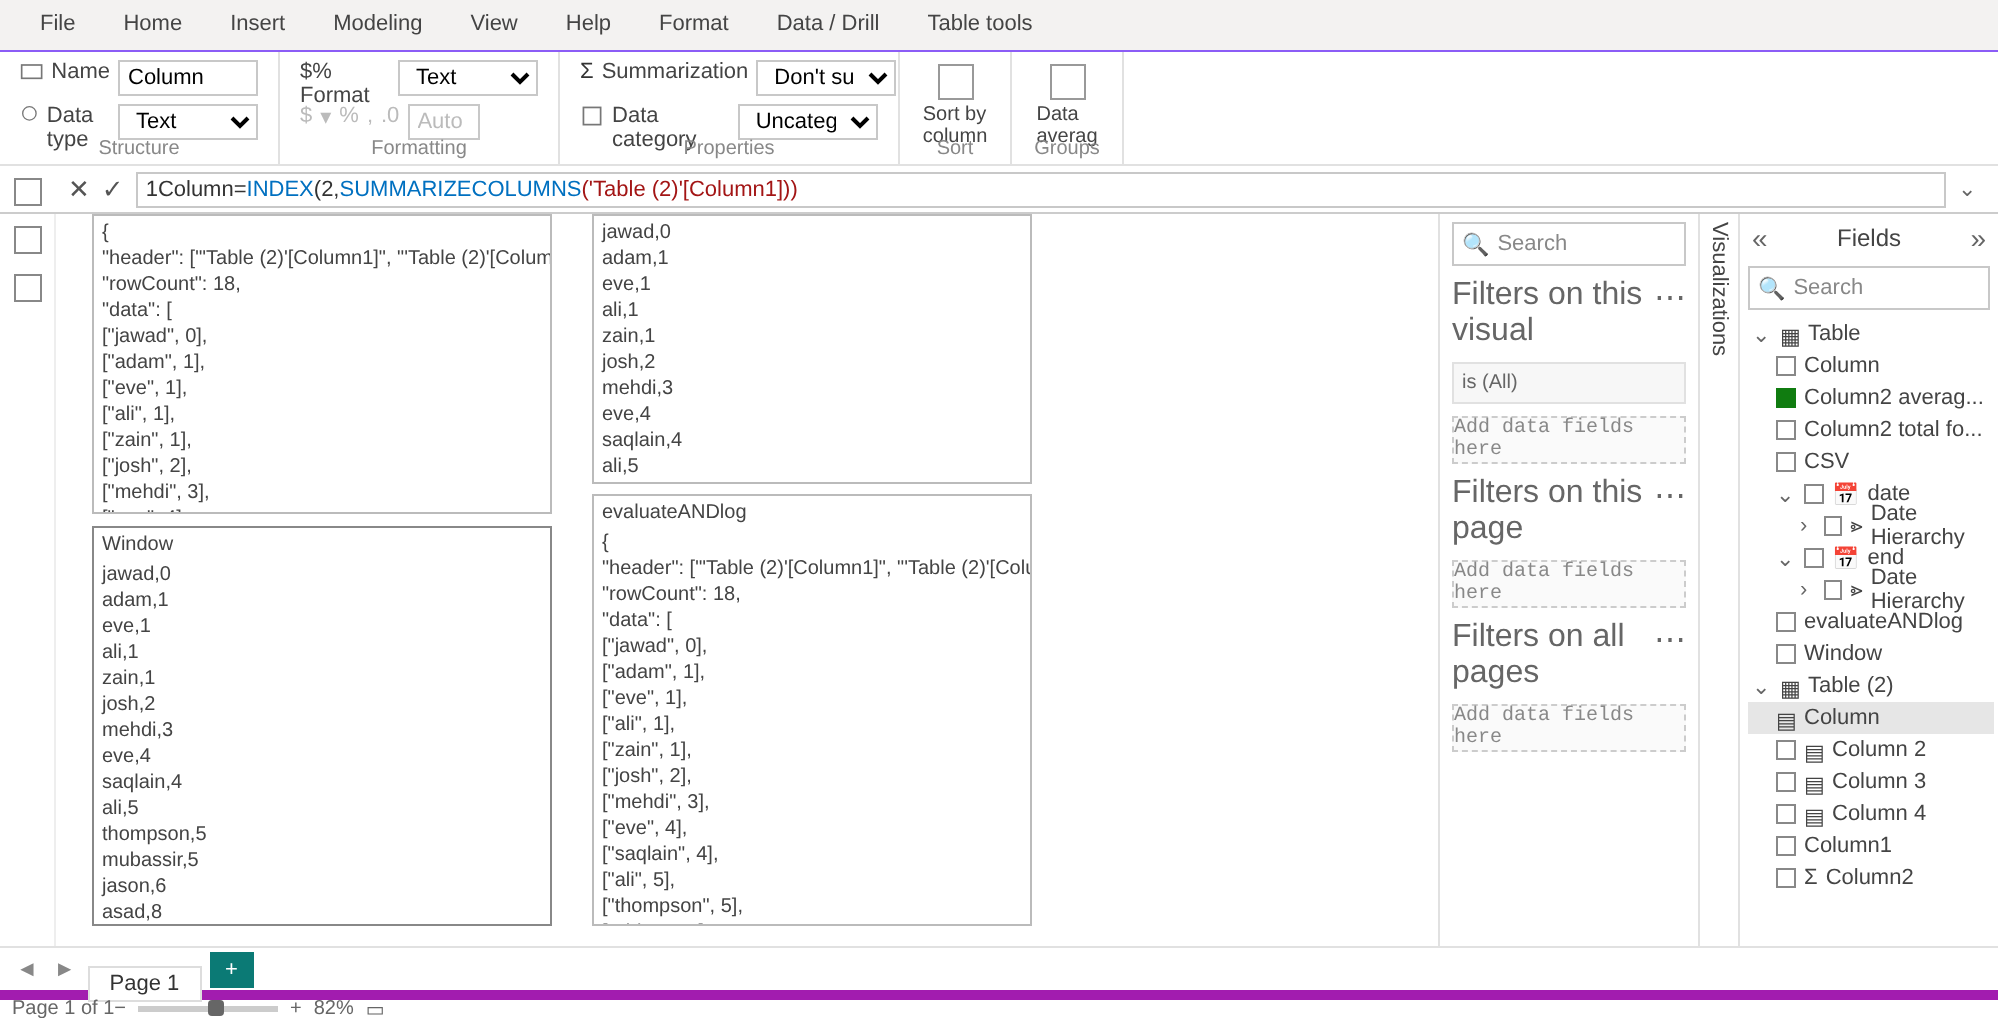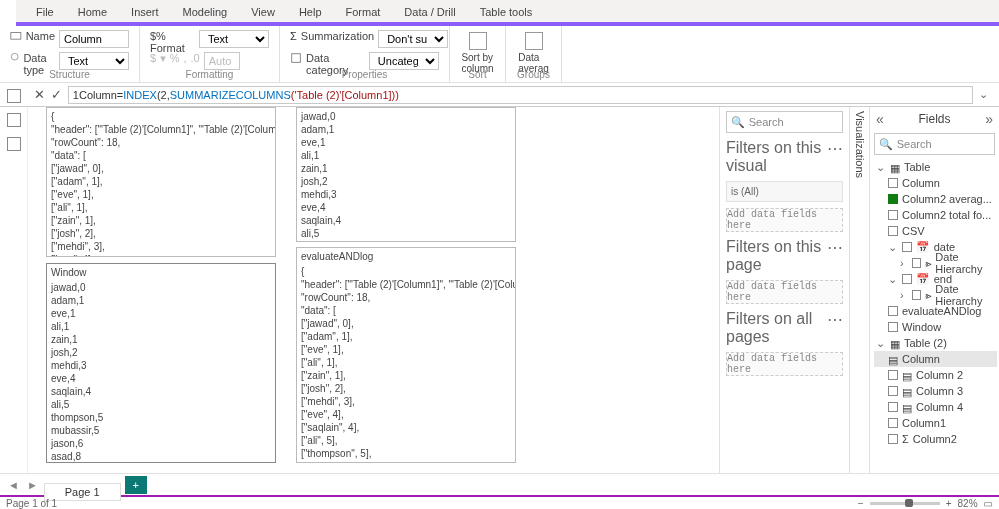--- a/index.html
+++ b/index.html
@@ -1,19 +1,19 @@
 <!DOCTYPE html>
 <html><head>
 <meta charset="utf-8">
 <style>
   * { box-sizing: border-box; margin: 0; padding: 0; font-family: "Segoe UI", Arial, sans-serif; }
   body { width: 999px; height: 509px; background: #fff; overflow: hidden; font-size: 11px; color: #333; position: relative; }
 
   
-  .menubar { height: 26px; background: #f3f2f1; border-bottom: 4px solid #8b5cf6; display: flex; align-items: stretch; padding-left: 8px; margin-left: 16px; }
+  .menubar { height: 26px; background: #f3f2f1; border-bottom: 1px solid #8b5cf6; display: flex; align-items: stretch; padding-left: 8px; }
   .menubar .menu { padding: 6px 12px 4px; color: #444; cursor: default; }
   .menubar .menu.active { background: #fff; border-top: 2px solid #e1e1e1; border-left:1px solid #e1e1e1; border-right:1px solid #e1e1e1; }
 
   
   .ribbon { height: 57px; background: #fff; border-bottom:1px solid #e1e1e1; display:flex; align-items:flex-start; }
   .rgroup { border-right:1px solid #e1e1e1; height:100%; padding:4px 10px 0; position:relative; }
   .rgroup .groupname { position:absolute; bottom:2px; left:0; right:0; text-align:center; font-size:10px; color:#888; }
   .rrow { display:flex; align-items:flex-start; gap:4px; height:20px; margin-bottom:2px; }
   .rlabel { font-size:11px; color:#444; }
   .rinput, .rselect { height:18px; border:1px solid #c8c8c8; font-size:11px; padding:0 4px; background:#fff; }
@@ -67,23 +67,23 @@
   .tnode .cb { width:10px; height:10px; border:1px solid #888; display:inline-block; background:#fff;}
   .tnode .cb.checked { background:#107c10; border-color:#107c10;}
   .tnode .fico { width:10px; height:10px; display:inline-block; }
   .tnode.sel { background:#e6e6e6; }
   .tnode.lvl2 { padding-left:14px; }
   .tnode.lvl3 { padding-left:26px; }
 
   
   .pagetabs { height:22px; border-top:1px solid #e1e1e1; display:flex; align-items:center; padding:0 6px; gap:4px;}
   .pagetabs .nav { color:#888; padding:0 2px;}
-  .pagetabs .tab { padding:2px 20px; border:1px solid #ddd; background:#fff;margin-top:15px; }
+  .pagetabs .tab { padding:2px 10px; border:1px solid #ddd; background:#fff;margin-top:15px; }
   .pagetabs .add { width:22px; height:18px; background:#0b7a75; color:#fff; display:flex; align-items:center; justify-content:center;}
-  .status { height:14px; font-size:10px; color:#666; padding:0 6px; display:flex; align-items:center; justify-content:space-between; border-top:2px solid #a21caf;}
+  .status { height:14px; font-size:10px; color:#666; padding:0 6px; display:flex; align-items:center; border-top:5px solid #a21caf;}
   .zoom { display:flex; align-items:center; gap:6px;}
   .zoom .track { width:70px; height:3px; background:#ccc; position:relative;}
   .zoom .thumb { position:absolute; left:35px; top:-3px; width:8px; height:8px; background:#666; border-radius:2px;}
 
   svg { display:block; }
 </style>
 </head>
 <body>
 
 <div class="menubar">

